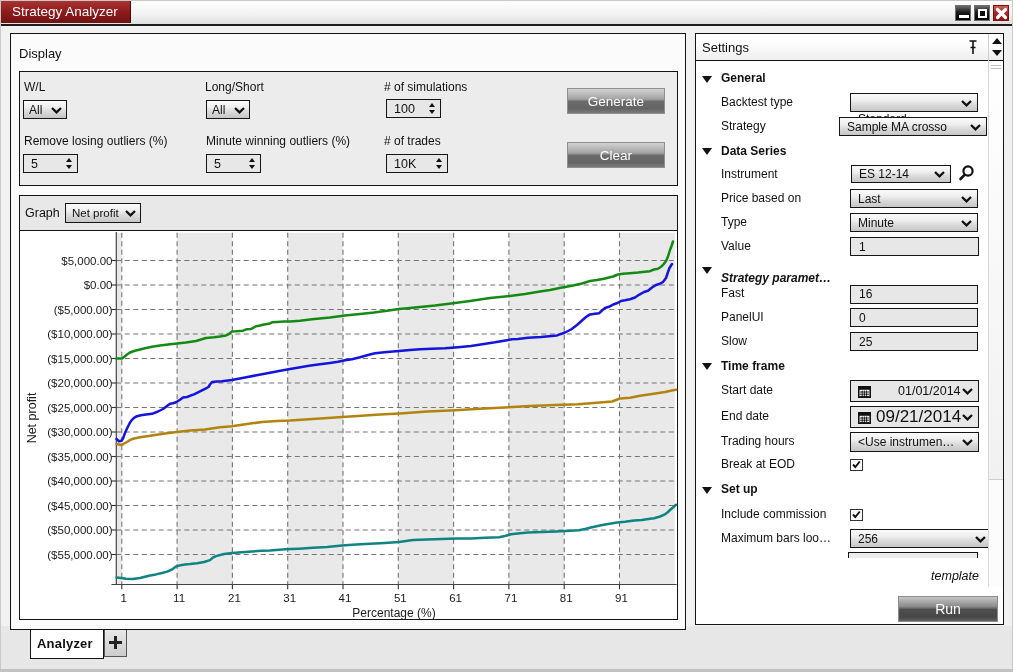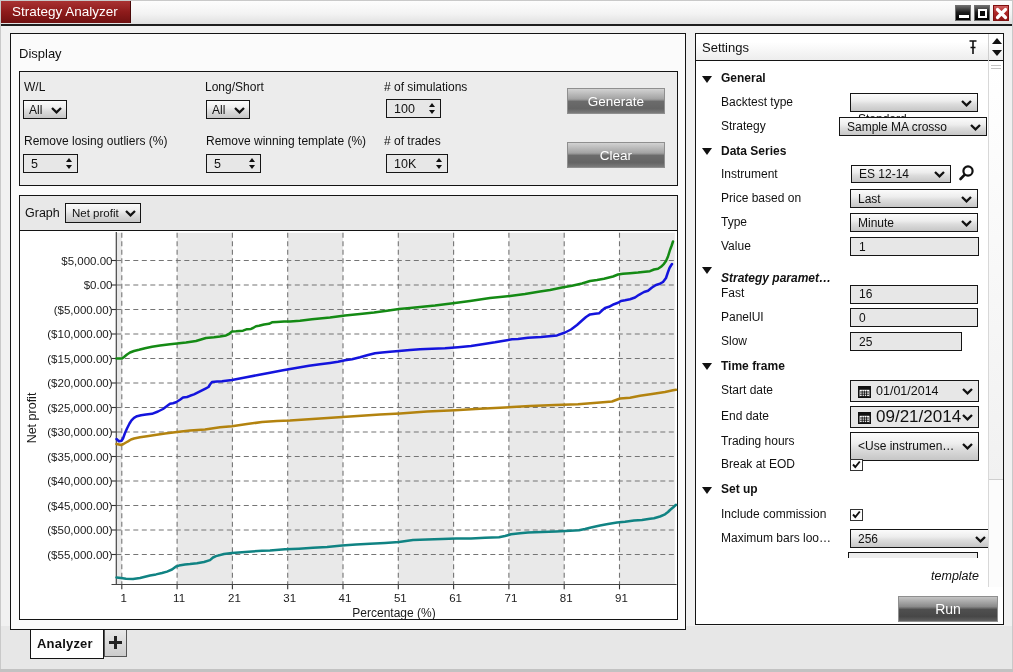--- a/index.html
+++ b/index.html
@@ -72,21 +72,21 @@
     <span class="tx">100</span>
   <div class="up" style="right:5px;top:2.6px;"></div>
     <div class="dn" style="right:5px;bottom:2.6px;"></div>
 </div>
 <div class="lbl" style="left:24px;top:134px;">Remove losing outliers (%)</div>
 <div class="spin" style="left:23px;top:154px;width:55px;height:19px;">
     <span class="tx">5</span>
   <div class="up" style="right:5px;top:2.6px;"></div>
     <div class="dn" style="right:5px;bottom:2.6px;"></div>
 </div>
-<div class="lbl" style="left:206px;top:134px;">Remove winning template (%)</div>
+<div class="lbl" style="left:206px;top:134px;">Minute winning outliers (%)</div>
 <div class="spin" style="left:206px;top:154px;width:55px;height:19px;">
     <span class="tx">5</span>
   <div class="up" style="right:5px;top:2.6px;"></div>
     <div class="dn" style="right:5px;bottom:2.6px;"></div>
 </div>
 <div class="lbl" style="left:384px;top:134px;"># of trades</div>
 <div class="spin" style="left:386px;top:154px;width:62px;height:19px;">
     <span class="tx">10K</span>
   <div class="up" style="right:5px;top:2.6px;"></div>
     <div class="dn" style="right:5px;bottom:2.6px;"></div>
@@ -257,27 +257,27 @@
 <div class="hdr3" style="left:721px;top:271px;font-style:italic;">Strategy paramet…</div>
 <div class="lbl" style="left:721px;top:286.3px;">Fast</div>
 <div class="tbox" style="left:850px;top:284.8px;width:128px;height:19px;">
     <span class="tx">16</span>
   </div>
 <div class="lbl" style="left:721px;top:309.5px;">PanelUI</div>
 <div class="tbox" style="left:850px;top:308.0px;width:128px;height:19px;">
     <span class="tx">0</span>
   </div>
 <div class="lbl" style="left:721px;top:333.5px;">Slow</div>
-<div class="tbox" style="left:850px;top:332.0px;width:112px;height:19px;">
+<div class="tbox" style="left:850px;top:332.0px;width:128px;height:19px;">
     <span class="tx">25</span>
   </div>
 <div class="tri" style="left:702px;top:363.0px;"></div>
 <div class="hdr3" style="left:721px;top:358.5px;">Time frame</div>
 <div class="lbl" style="left:721px;top:383.0px;">Start date</div>
-<div class="tbox" style="left:850px;top:380.2px;width:129px;height:21.5px;">
+<div class="tbox" style="left:850px;top:380.2px;width:129px;height:21.5px;padding-left:22px;">
   <svg style="position:absolute;left:7px;top:4.5px;" width="13" height="12" viewBox="0 0 13 12">
       <rect x="0.8" y="0.8" width="11.4" height="10.4" fill="#fff" stroke="#111" stroke-width="1.6"></rect>
       <rect x="0.8" y="0.8" width="11.4" height="3" fill="#111"></rect>
       <path d="M2,6 h9 M2,8.2 h9 M2,10.4 h9 M4.2,4.5 v7 M6.4,4.5 v7 M8.6,4.5 v7" stroke="#111" stroke-width="0.9"></path>
     </svg>
   <span class="tx" style="padding-left:25px;font-size:12.5px;">01/01/2014</span>
   <svg class="chev" width="11" height="7" viewBox="0 0 11 7">
       <path d="M1,1 L5.5,5.3 L10,1" fill="none" stroke="#111" stroke-width="2.3"></path>
     </svg>
   </div>
@@ -287,21 +287,21 @@
       <rect x="0.8" y="0.8" width="11.4" height="10.4" fill="#fff" stroke="#111" stroke-width="1.6"></rect>
       <rect x="0.8" y="0.8" width="11.4" height="3" fill="#111"></rect>
       <path d="M2,6 h9 M2,8.2 h9 M2,10.4 h9 M4.2,4.5 v7 M6.4,4.5 v7 M8.6,4.5 v7" stroke="#111" stroke-width="0.9"></path>
     </svg>
   <span class="tx" style="padding-left:25px;font-size:17px;">09/21/2014</span>
   <svg class="chev" width="11" height="7" viewBox="0 0 11 7">
       <path d="M1,1 L5.5,5.3 L10,1" fill="none" stroke="#111" stroke-width="2.3"></path>
     </svg>
   </div>
 <div class="lbl" style="left:721px;top:433.5px;">Trading hours</div>
-<div class="dd" style="left:850px;top:431.8px;width:129px;height:29px;">
+<div class="dd" style="left:850px;top:431.8px;width:129px;height:20px;">
     <span class="tx" style="font-size:12px;">&lt;Use instrumen…</span>
   <svg class="chev" width="11" height="7" viewBox="0 0 11 7">
       <path d="M1,1 L5.5,5.3 L10,1" fill="none" stroke="#111" stroke-width="2.3"></path>
     </svg>
   </div>
 <div class="lbl" style="left:721px;top:456.5px;">Break at EOD</div>
 <div class="cb" style="left:850px;top:459.2px;">
     <svg width="11" height="10" viewBox="0 0 11 10">
       <path d="M2,4.5 L4.3,7 L8.8,1.5" fill="none" stroke="#111" stroke-width="1.9"></path>
     </svg>

